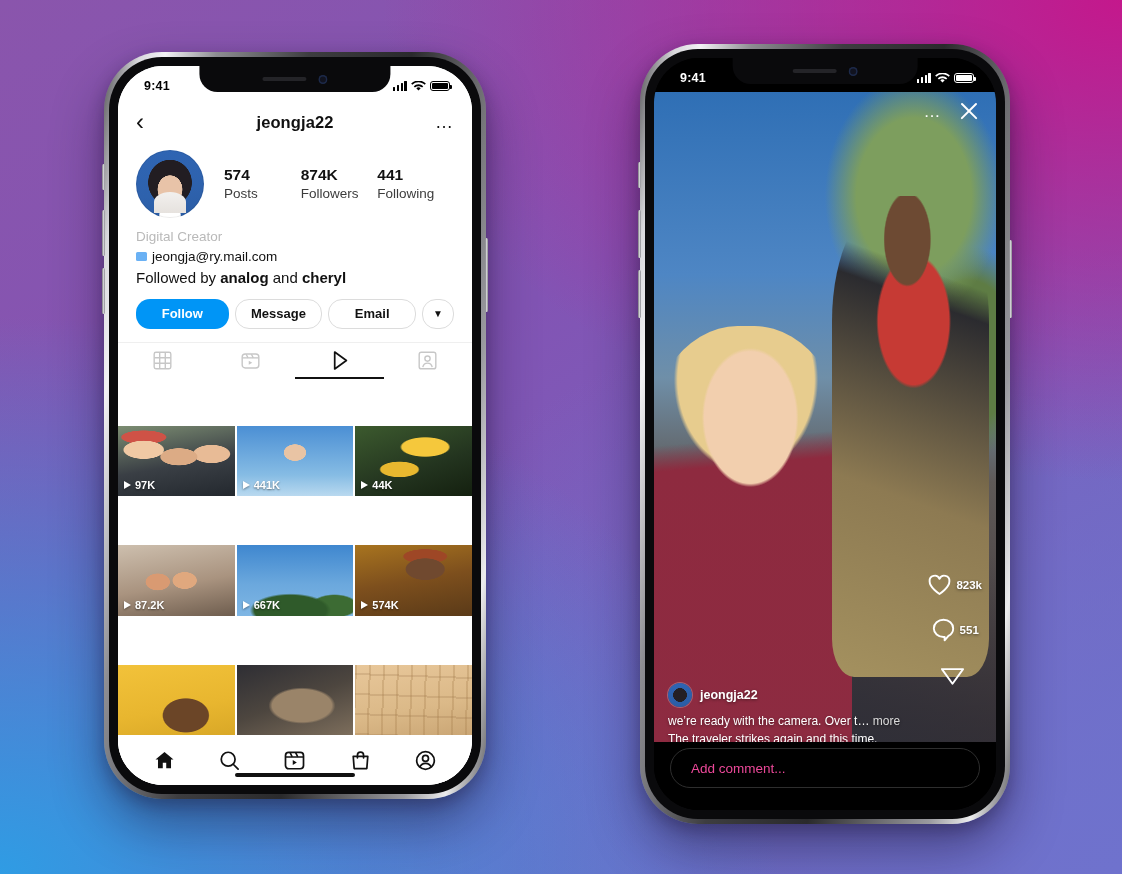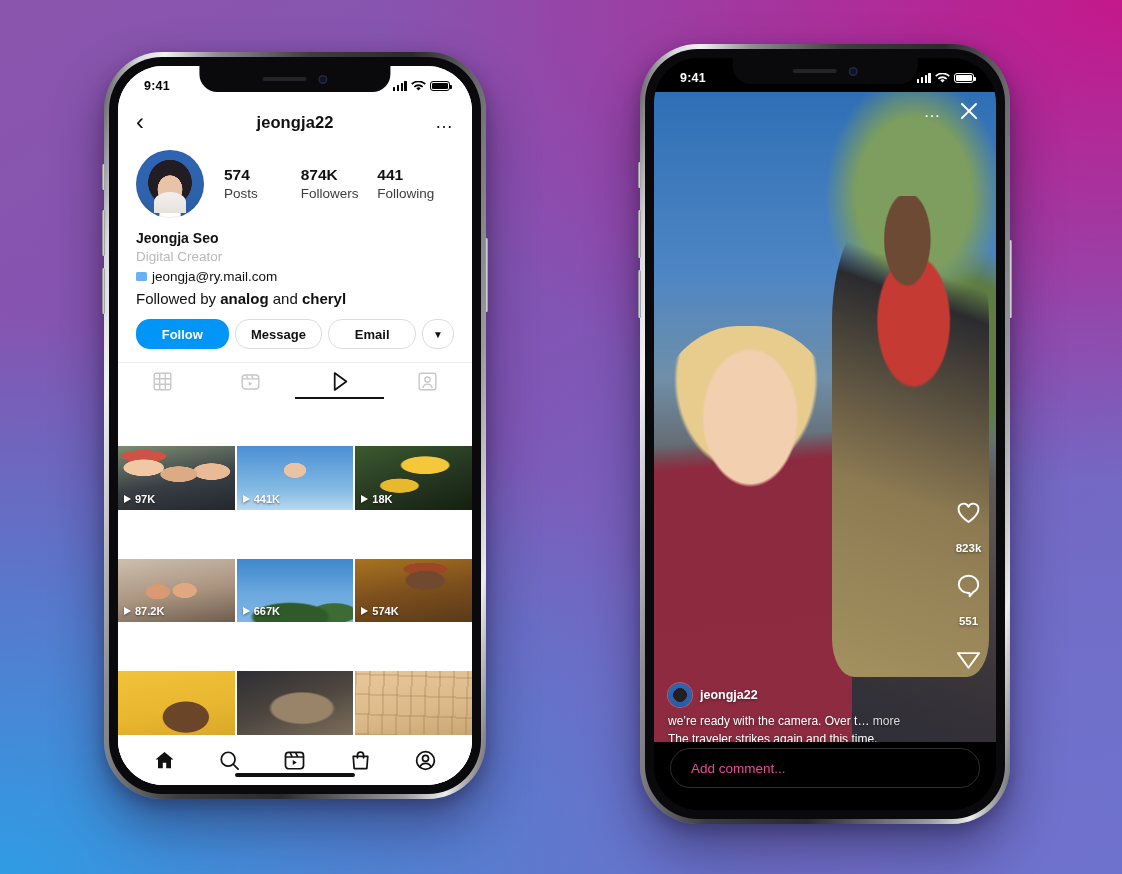--- a/index.html
+++ b/index.html
@@ -180,21 +180,21 @@
   }
   .reel-top .dots { color:#fff; font-size:17px; letter-spacing:1.5px; line-height:1; cursor:pointer; }
   .close-x { width:22px;height:22px;position:relative;cursor:pointer; }
   .close-x::before,.close-x::after{content:"";position:absolute;left:0;top:10px;width:22px;height:2.2px;background:#fff;border-radius:2px;}
   .close-x::before{transform:rotate(45deg)}.close-x::after{transform:rotate(-45deg)}
 
   .reel-side {
     position:absolute; right:14px; bottom:112px; z-index:20;
     display:flex; flex-direction:column; align-items:center; gap:8px; color:#fff;
   }
-  .side-item { display:flex; flex-direction:column; align-items:center; gap:16px; cursor:pointer; margin-bottom:10px;}
+  .side-item { display:flex; align-items:center; gap:3px; cursor:pointer; margin-bottom:10px;}
   .side-item .ct { font-size:11.5px; font-weight:bold; text-shadow:0 1px 3px rgba(0,0,0,.5); }
 
   .reel-caption { position:absolute; left:14px; right:78px; bottom:62px; z-index:20; color:#fff; }
   .cap-user { display:flex; align-items:center; gap:8px; margin-bottom:6px; }
   .cap-ava {
     width:24px;height:24px;border-radius:50%;
     background:
       radial-gradient(ellipse 40% 40% at 50% 50%, #241f24 0 70%, rgba(36,31,36,0) 74%),
       linear-gradient(170deg,#2f65b4,#2a5ca4);
     box-shadow:0 0 0 1px rgba(255,255,255,.25);
@@ -277,21 +277,20 @@
               <div class="lbl">Followers</div>
             </div>
             <div class="stat">
               <div class="num">441</div>
               <div class="lbl">Following</div>
             </div>
           </div>
         </div>
 
         <div class="p-bio">
-          <div class="bio-name">Jeongja Seo</div>
           <div class="bio-cat">Digital Creator</div>
           <div class="bio-mail">
             <span class="mail-ico"></span>
             <span>jeongja@ry.mail.com</span>
           </div>
           <div class="bio-follow">
             <span>Followed by </span><b>analog</b><span> and </span><b>cheryl</b>
           </div>
         </div>
 
@@ -351,21 +350,21 @@
                 <i class="play-tri"></i>
                 <span>441K</span>
               </span>
           </div>
           <div class="cell" style="background:
               radial-gradient(ellipse 30% 20% at 60% 30%, #f5c83c 0 66%, rgba(245,200,60,0) 72%),
               radial-gradient(ellipse 24% 16% at 38% 62%, #e8b82f 0 66%, rgba(232,184,47,0) 72%),
               linear-gradient(160deg,#3c5a2e,#23341f 60%,#14200f)">
             <span class="views">
                 <i class="play-tri"></i>
-                <span>18K</span>
+                <span>44K</span>
               </span>
           </div>
           <div class="cell" style="background:
               radial-gradient(ellipse 14% 16% at 34% 52%, #d99a72 0 72%, rgba(217,154,114,0) 76%),
               radial-gradient(ellipse 14% 16% at 57% 50%, #e0a87e 0 72%, rgba(224,168,126,0) 76%),
               linear-gradient(170deg,#cdbfae,#a9937f 55%,#6e5d4e)">
             <span class="views">
                 <i class="play-tri"></i>
                 <span>87.2K</span>
               </span>

